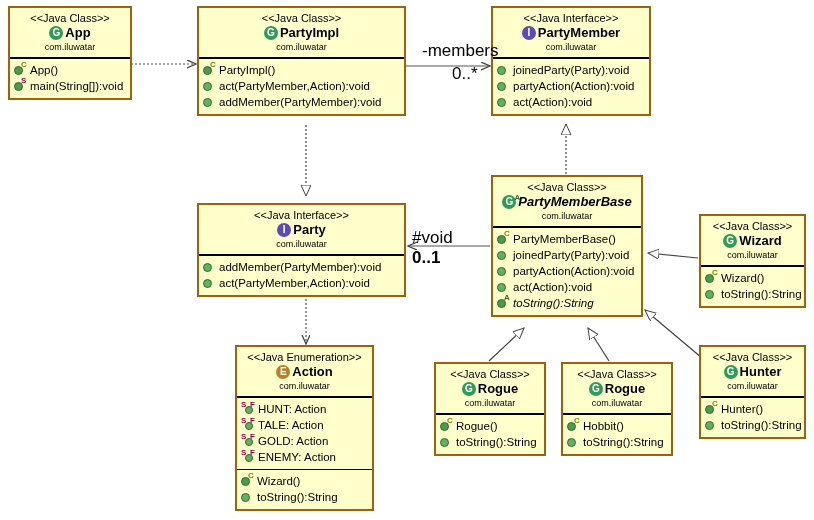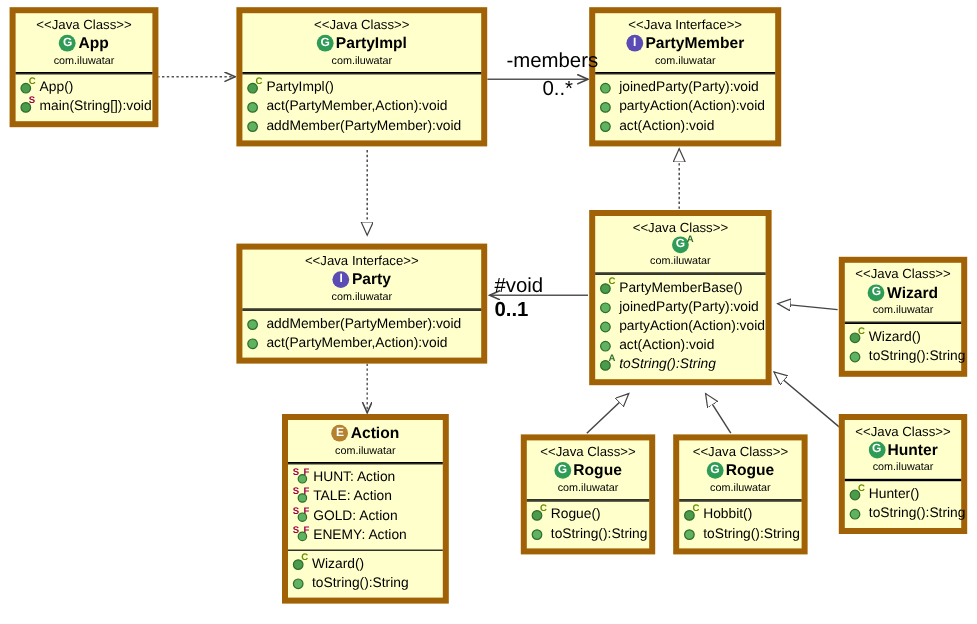--- a/index.html
+++ b/index.html
@@ -25,21 +25,21 @@
   svg.edges {
     position: absolute;
     left: 0; top: 0;
     width: 814px;
     height: 520px;
     pointer-events: none;
   }
   .uml-box {
     position: absolute;
     background: #ffffcc;
-    border: 5px solid #a16207;
+    border: 2px solid #a16207;
     box-sizing: border-box;
     z-index: 2;
   }
   .uml-header {
     padding: 3px 6px 4px 6px;
     text-align: center;
     border-bottom: 1px solid #000000;
   }
   .stereotype {
     font-size: 11px;
@@ -345,20 +345,21 @@
         <span class="mtext">act(PartyMember,Action):void</span>
       </div>
     </div>
   </div>
 
   <div class="uml-box" style="left:491px; top:175px; width:152px;">
     <div class="uml-header">
       <div class="stereotype">&lt;&lt;Java Class&gt;&gt;</div>
       <div class="cls-name abstract">
         <span class="badge cls">G<span class="abbadge">A</span></span>
+        <span>PartyMemberBase</span>
       </div>
       <div class="pkg">com.iluwatar</div>
     </div>
     <div class="uml-section">
       <div class="member">
         <span class="ic">
             <span class="dot"></span>
             <span class="sup c">C</span>
           </span>
         <span class="mtext">PartyMemberBase()</span>
@@ -386,20 +387,21 @@
             <span class="dot"></span>
             <span class="sup a">A</span>
           </span>
         <span class="mtext">toString():String</span>
       </div>
     </div>
   </div>
 
   <div class="uml-box" style="left:235px; top:345px; width:139px;">
     <div class="uml-header">
+      <div class="stereotype">&lt;&lt;Java Enumeration&gt;&gt;</div>
       <div class="cls-name">
         <span class="badge enum">E</span>
         <span>Action</span>
       </div>
       <div class="pkg">com.iluwatar</div>
     </div>
     <div class="uml-section">
       <div class="member static-final">
         <span class="ic-sf">
             <span class="s">S</span>

